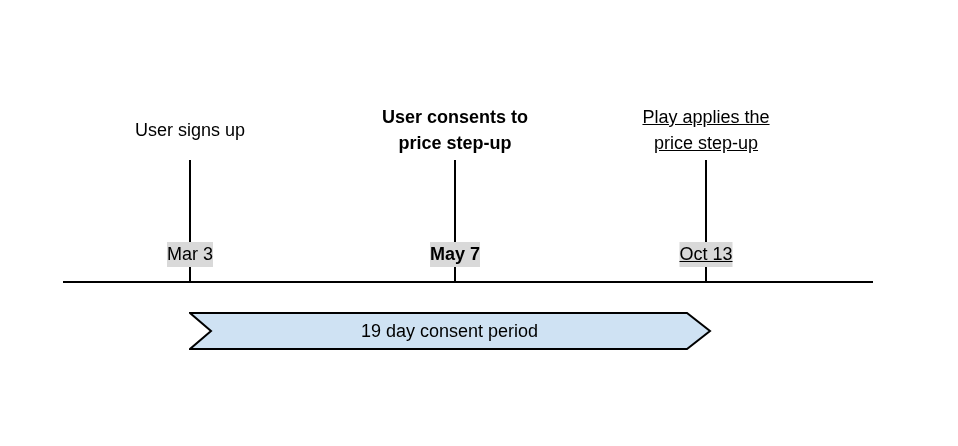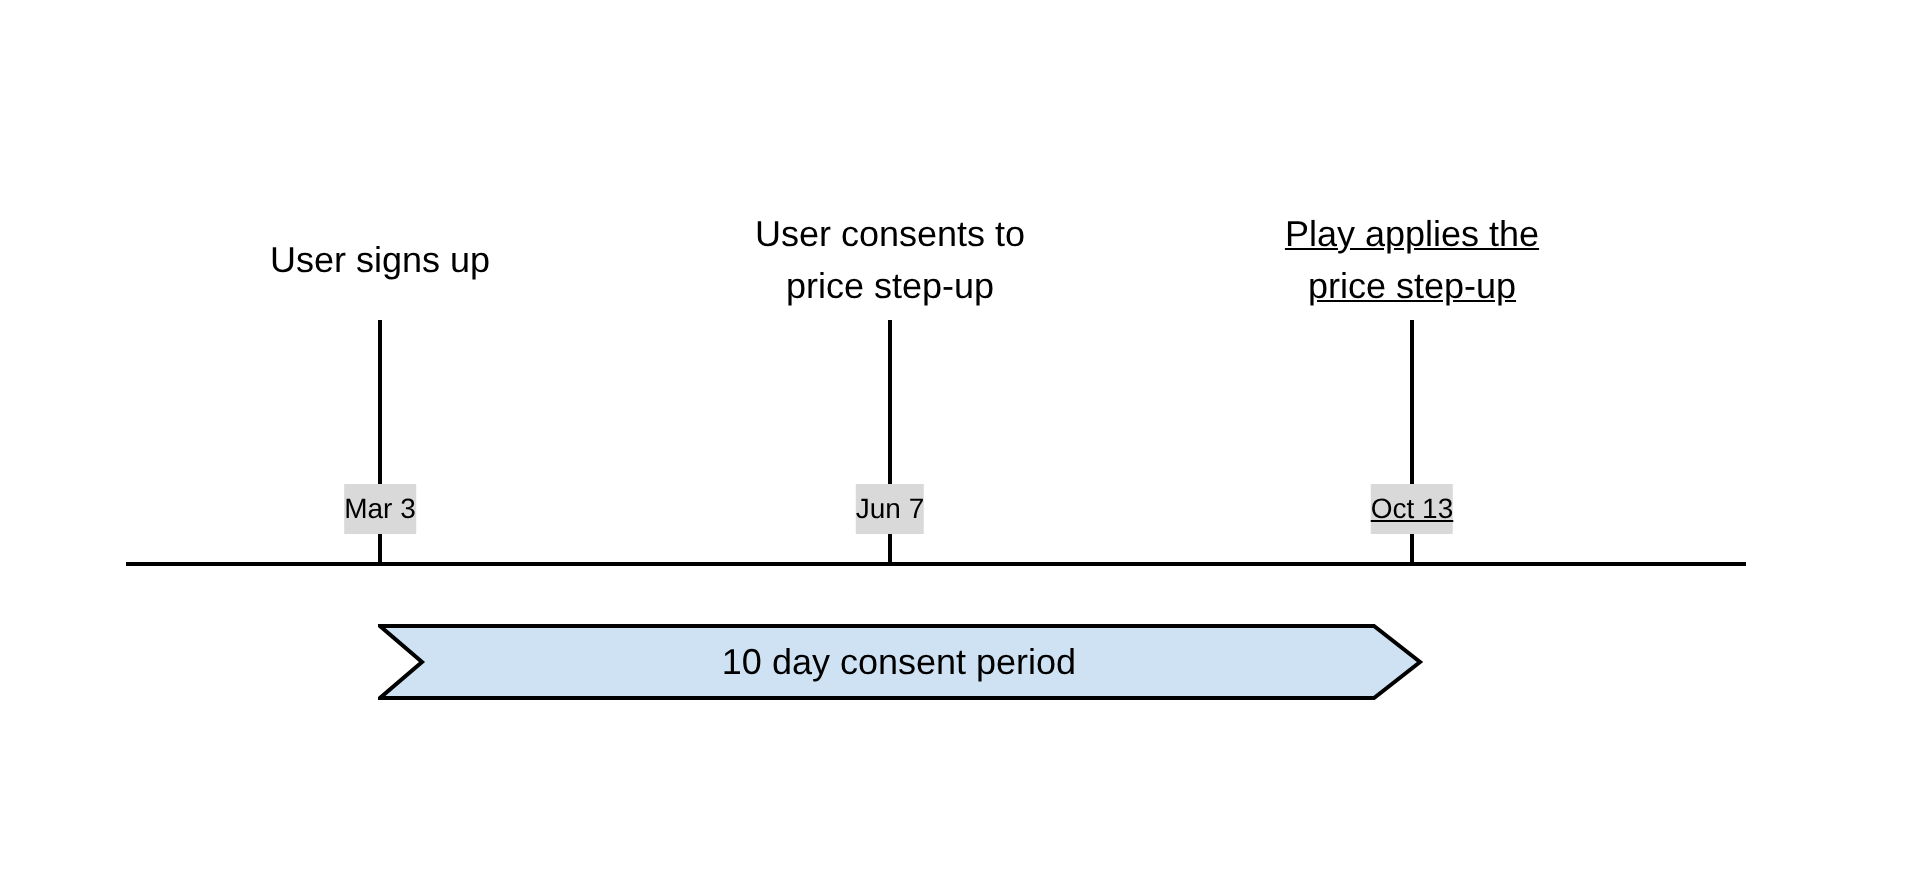--- a/index.html
+++ b/index.html
@@ -46,28 +46,28 @@
     line-height: 26px;
     text-align: center;
     white-space: pre-line;
   }
   .event-label.single-line { top: 117px; }
   .date-badge {
     position: absolute;
     top: 242px;
     transform: translateX(-50%);
     background: var(--date-badge-bg);
-    font-size: 14px;
+    font-size: 18px;
     line-height: 25px;
     padding: 0 0;
     white-space: nowrap;
     z-index: 2;
   }
   .tick-1, .label-1, .badge-1 { left: 190px; }
-  .tick-2, .label-2, .badge-2 { left: 445px; }
+  .tick-2, .label-2, .badge-2 { left: 455px; font-weight: bold; }
   .tick-3, .label-3, .badge-3 { left: 706px; text-decoration: underline; }
   .event-tick.tick-1, .event-tick.tick-2, .event-tick.tick-3 { margin-left: -1px; }
   .banner-svg {
     position: absolute;
     left: 189px;
     top: 311px;
     width: 523px;
     height: 40px;
   }
   .banner-label {
@@ -91,23 +91,23 @@
   <div class="event-label label-2">User consents to
 price step-up</div>
   <div class="event-label label-3">Play applies the
 price step-up</div>
 
   <div class="event-tick tick-1"></div>
   <div class="event-tick tick-2"></div>
   <div class="event-tick tick-3"></div>
 
   <div class="date-badge badge-1">Mar 3</div>
-  <div class="date-badge badge-2">Jun 7</div>
+  <div class="date-badge badge-2">May 7</div>
   <div class="date-badge badge-3">Oct 13</div>
 
   <div class="timeline-axis"></div>
 
   <svg class="banner-svg" viewBox="0 0 523 40" aria-hidden="true">
     <polygon points="1,2 498,2 521,20 498,38 1,38 22,20" fill="var(--banner-fill)" stroke="var(--banner-stroke)" stroke-width="2" stroke-linejoin="miter"></polygon>
   </svg>
-  <div class="banner-label">10 day consent period</div>
+  <div class="banner-label">19 day consent period</div>
 
 </div>
 
 </body></html>

